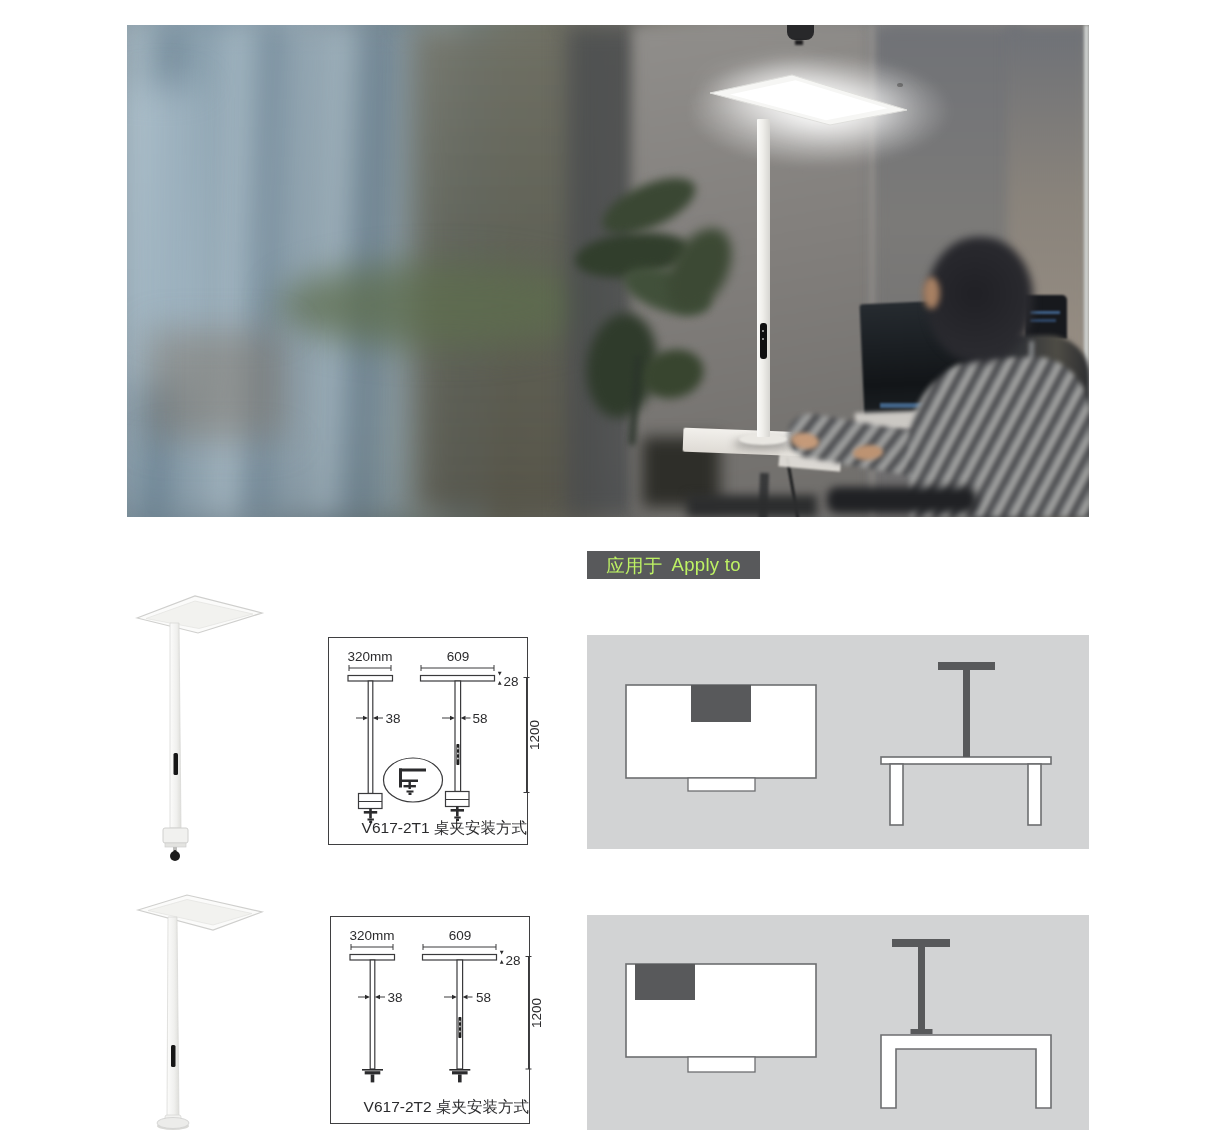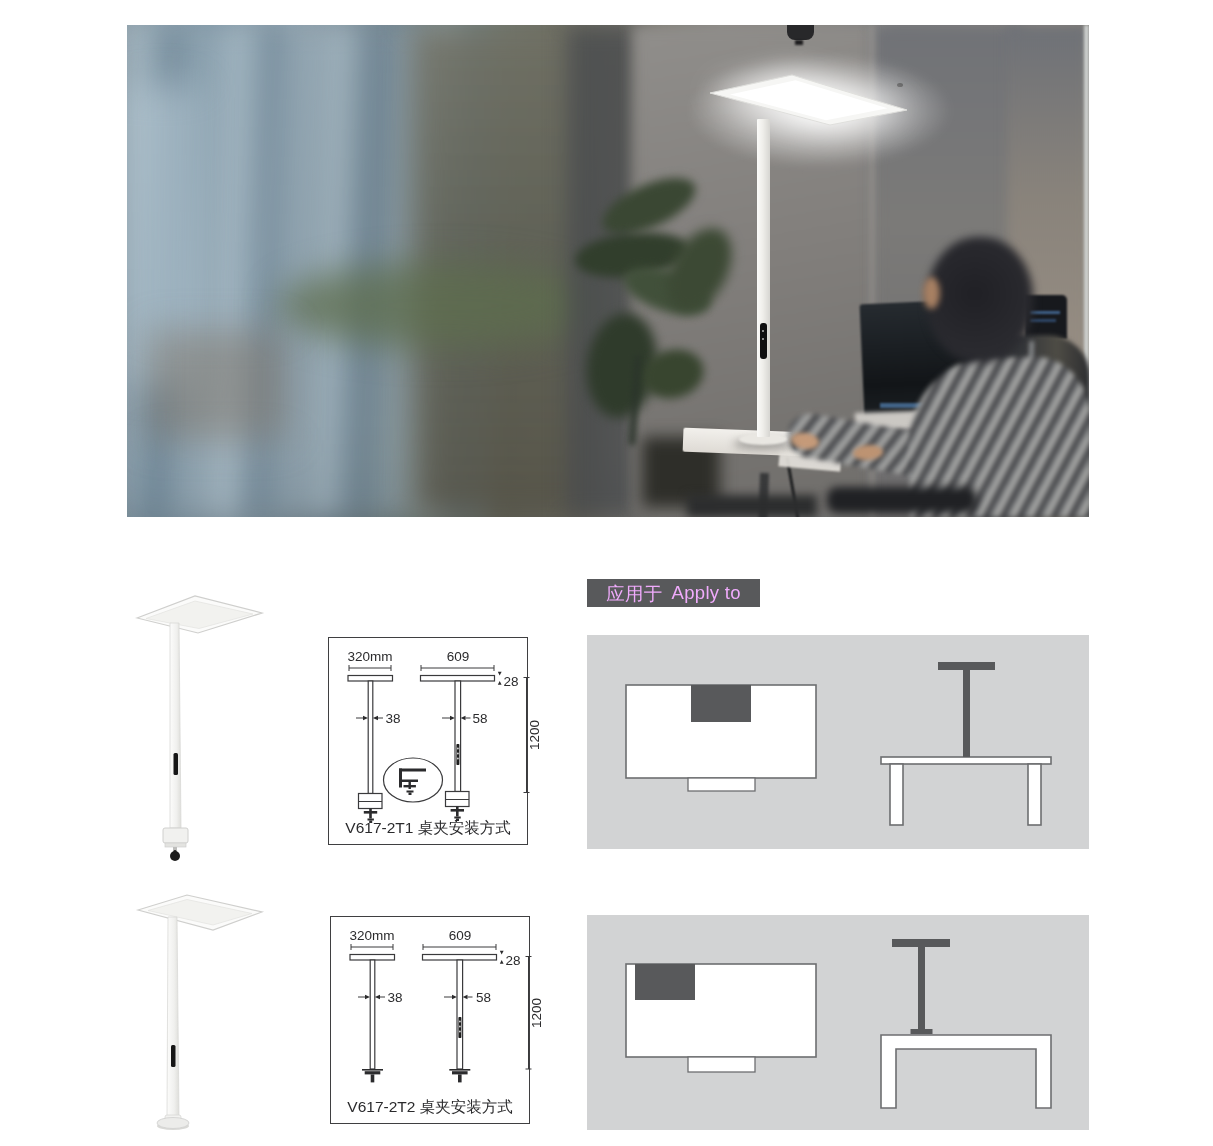--- a/index.html
+++ b/index.html
@@ -4,26 +4,26 @@
 <style>
   html,body{margin:0;padding:0;background:#ffffff;}
   #page{position:relative;width:1213px;height:1146px;background:#ffffff;overflow:hidden;
         font-family:"Liberation Sans","DejaVu Sans",sans-serif;}
   .abs{position:absolute;}
   .b{position:absolute;}
   
   #hero{position:absolute;left:127px;top:25px;width:962px;height:492px;overflow:hidden;
         box-shadow:inset 0 -30px 60px rgba(30,35,40,.22), inset 0 20px 40px rgba(255,255,255,.05);}
   
-  #badge{position:absolute;left:587px;top:551px;width:173px;height:28px;background:#58595b;color:#f0abfc;
-         display:flex;align-items:center;justify-content:center;gap:9px;font-size:18.5px;letter-spacing:.3px;margin-top:28px;}
+  #badge{position:absolute;left:587px;top:551px;width:173px;height:28px;background:#58595b;color:#bef264;
+         display:flex;align-items:center;justify-content:center;gap:9px;font-size:18.5px;letter-spacing:.3px;}
   
   .dimbox{position:absolute;width:200px;height:208px;border:1.6px solid #3f3f41;background:#fff;box-sizing:border-box;}
   .dimbox svg{position:absolute;left:0;top:0;}
-  .caption{position:absolute;left:0;right:0;bottom:5px;text-align:center;font-size:15.5px;color:#2a2a2c;}
+  .caption{position:absolute;left:0;right:0;bottom:5px;text-align:right;font-size:15.5px;color:#2a2a2c;}
   .dimtext{font-size:13.5px;fill:#2b2b2d;font-family:"Liberation Sans","DejaVu Sans",sans-serif;}
   
   .apanel{position:absolute;left:587px;width:502px;background:#d2d3d4;}
 </style>
 </head>
 <body>
 
 <div id="page">
 
   <div id="hero" style="background:linear-gradient(97deg,#9aadb9 0%,#8299a8 8%,#93a5b1 16%,#74858f 26%,#75807a 34%,#6c6c60 42%,#77746a 50%,#8b8884 58%,#888581 66%,#7e7d7d 76%,#8a857f 86%,#91897f 94%,#8f8a82 100%);">

